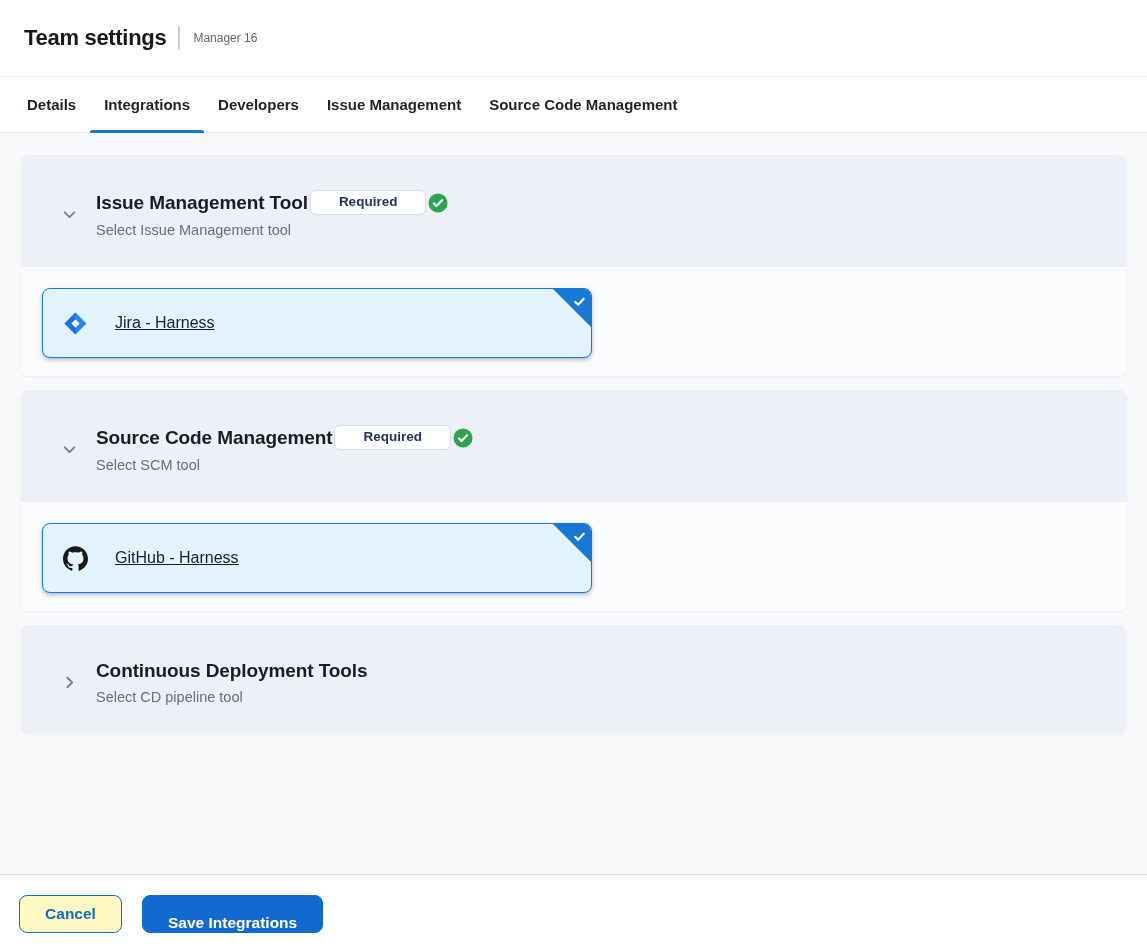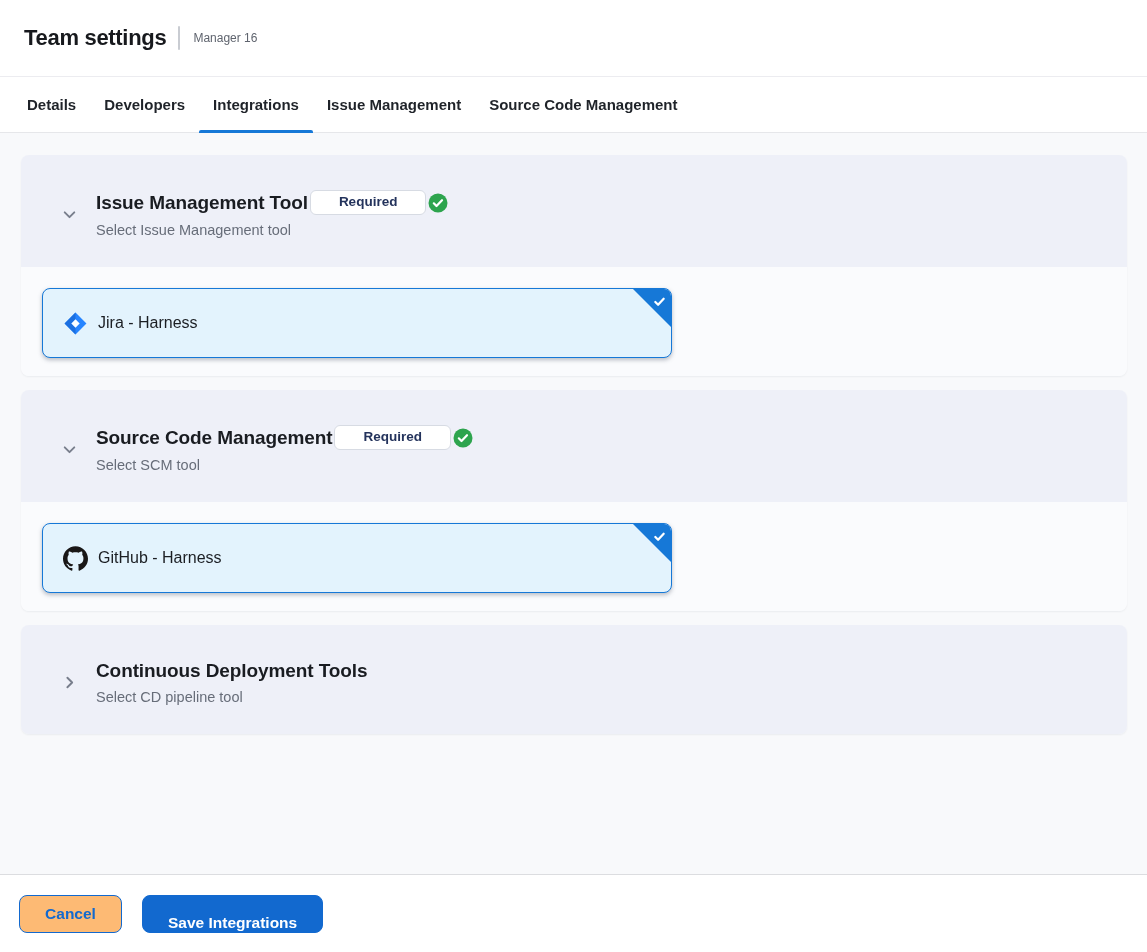--- a/index.html
+++ b/index.html
@@ -101,32 +101,33 @@
     line-height: 1.2;
   }
   .sec-subtitle { margin-top: 7px; font-size: 14.5px; color: #676d79; }
 
   .sec-body {
     background: #fafbfd;
     padding: 21px 21px 18px 21px;
   }
   .tool-card {
     position: relative;
-    width: 630px;
+    width: 550px;
     height: 70px;
     background: var(--tool-bg, #e3f3fd);
     border: 1.6px solid var(--selection, #1678d7);
     border-radius: 8px;
     display: flex;
     align-items: center;
     padding-left: 20px;
-    gap: 10px;
+    gap: 27px;
     overflow: hidden;
     box-shadow: 0 2px 4px rgba(60,70,90,0.35);
     cursor: pointer;
+    text-decoration: underline;
   }
   .tool-label { font-size: 16px; font-weight: 500; color: #1b1e23; }
   .corner-ribbon {
     position: absolute;
     top: 0; right: 0;
     width: 0; height: 0;
     border-top: 38px solid var(--selection, #1678d7);
     border-left: 38px solid transparent;
   }
   .corner-check { position: absolute; top: 5px; right: 5px; }
@@ -144,21 +145,21 @@
   .btn {
     height: 38px;
     border-radius: 8px;
     font-family: "Liberation Sans", sans-serif;
     font-size: 15.5px;
     font-weight: 700;
     cursor: pointer;
   }
   .btn-secondary {
     width: 103px;
-    background: #fdba74;
+    background: #fef9c3;
     border: 1.5px solid var(--accent, #1269cf);
     color: var(--accent, #1269cf);
   }
   .btn-primary {
     padding: 18px 25px;
     background: var(--accent, #1269cf);
     border: 1.5px solid var(--accent, #1269cf);
     color: #ffffff;
   }
 </style>
@@ -168,22 +169,22 @@
 <div class="app">
 
   <header class="page-header">
     <h1 class="page-title">Team settings</h1>
     <span class="title-divider"></span>
     <span class="page-subtitle">Manager 16</span>
   </header>
 
   <nav class="tab-bar">
     <div class="tab">Details</div>
+    <div class="tab active">Integrations</div>
     <div class="tab">Developers</div>
-    <div class="tab active">Integrations</div>
     <div class="tab">Issue Management</div>
     <div class="tab">Source Code Management</div>
   </nav>
 
   <main class="content">
 
     <section class="section-card">
       <div class="sec-header">
         <span class="chevron">
           <svg width="17" height="17" viewBox="0 0 16 16" fill="none">

